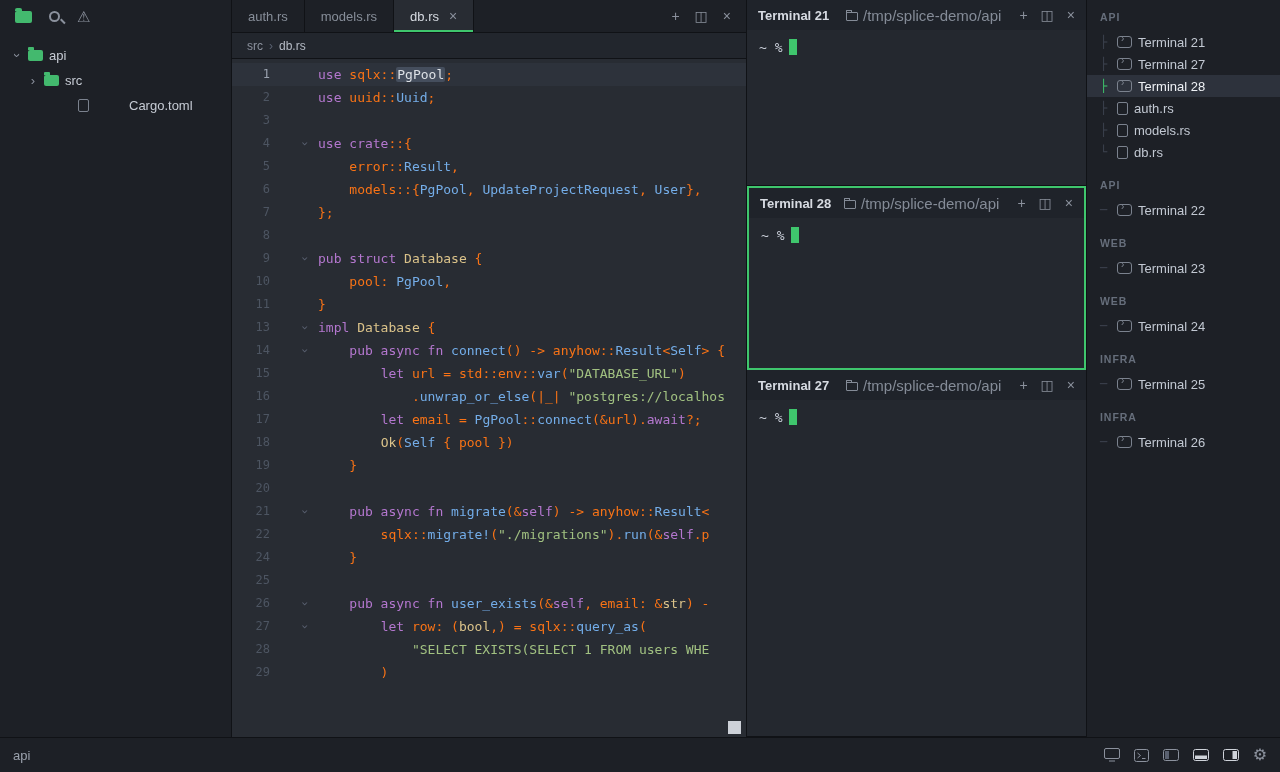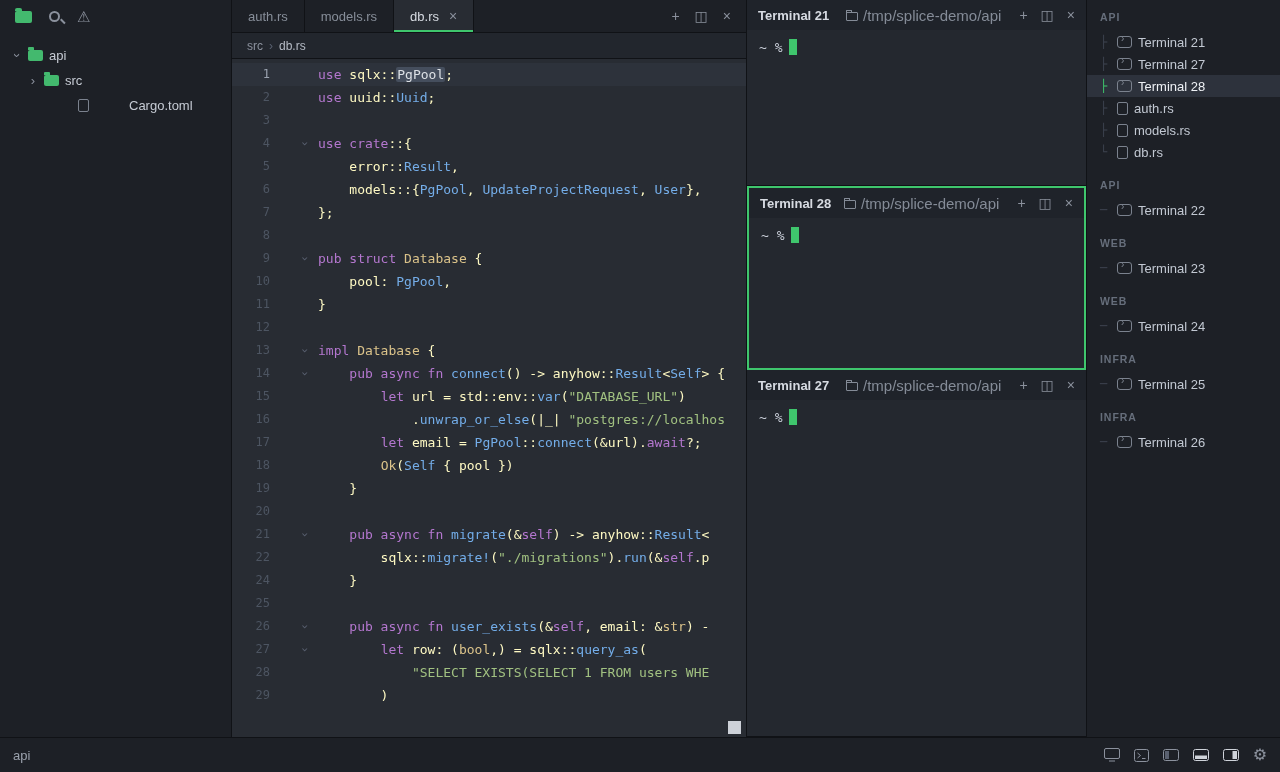--- a/index.html
+++ b/index.html
@@ -45,21 +45,21 @@
   .ln{width:38px;text-align:right;color:#4d5562;flex:none;font-size:12px}
   .cl.cur .ln{color:#9aa2af}
   .fold{width:48px;flex:none;position:relative}
   .fold-ch{position:absolute;left:31px;top:0;color:#596070;display:inline-block;transform:rotate(90deg);font-size:12px}
   .ctext{flex:1;overflow:hidden;color:#dce0e5}
   .tk-k{color:var(--keyword,#b477cf)}
   .tk-t{color:var(--type,#74ade8)}
   .tk-f{color:var(--function,#73ade9)}
   .tk-s{color:var(--string,#a1c181)}
   .tk-d{color:var(--type-declared,#dbc38a)}
-  .tk-x{color:#fef9c3}
+  .tk-x{color:#f97316}
   .tk-h{color:#dce0e5;background:#454e5d;border-radius:2px;padding:0 1px}
   .hthumb{position:absolute;right:5px;bottom:3px;width:13px;height:13px;background:#cdd1d8}
 
   
   .term-col{width:340px;display:flex;flex-direction:column;background:#24282f;border-right:1px solid #101216;flex:none}
   .term-panel{display:flex;flex-direction:column;border-bottom:1px solid #101216;background:#24282f;overflow:hidden}
   .term-panel.active{border:2px solid var(--accent,#3fc66d)}
   .term-head{height:30px;flex:none;display:flex;align-items:center;padding:0 11px;background:#1f232a;gap:8px}
   .term-title{font-size:13px;font-weight:bold;color:#d7dbe2;white-space:nowrap}
   .term-meta{display:flex;align-items:center;gap:5px;margin-left:auto;min-width:0}
@@ -153,21 +153,20 @@
             <div class="cl"><span class="ln">2</span><span class="fold"></span><span class="ctext"><span class="tk-k">use </span><span class="tk-x">uuid::</span><span class="tk-t">Uuid</span><span class="tk-x">;</span></span></div>
             <div class="cl"><span class="ln">3</span><span class="fold"></span><span class="ctext"></span></div>
             <div class="cl"><span class="ln">4</span><span class="fold"><span class="fold-ch">›</span></span><span class="ctext"><span class="tk-k">use crate</span><span class="tk-x">::{</span></span></div>
             <div class="cl"><span class="ln">5</span><span class="fold"></span><span class="ctext"><span class="tk-x">    error::</span><span class="tk-t">Result</span><span class="tk-x">,</span></span></div>
             <div class="cl"><span class="ln">6</span><span class="fold"></span><span class="ctext"><span class="tk-x">    models::{</span><span class="tk-t">PgPool</span><span class="tk-x">, </span><span class="tk-t">UpdateProjectRequest</span><span class="tk-x">, </span><span class="tk-t">User</span><span class="tk-x">},</span></span></div>
             <div class="cl"><span class="ln">7</span><span class="fold"></span><span class="ctext"><span class="tk-x">};</span></span></div>
             <div class="cl"><span class="ln">8</span><span class="fold"></span><span class="ctext"></span></div>
             <div class="cl"><span class="ln">9</span><span class="fold"><span class="fold-ch">›</span></span><span class="ctext"><span class="tk-k">pub struct </span><span class="tk-d">Database</span><span class="tk-x"> {</span></span></div>
             <div class="cl"><span class="ln">10</span><span class="fold"></span><span class="ctext"><span class="tk-x">    pool: </span><span class="tk-t">PgPool</span><span class="tk-x">,</span></span></div>
             <div class="cl"><span class="ln">11</span><span class="fold"></span><span class="ctext"><span class="tk-x">}</span></span></div>
-            <div class="cl"><span class="ln">12</span><span class="fold"></span><span class="ctext"></span></div>
             <div class="cl"><span class="ln">13</span><span class="fold"><span class="fold-ch">›</span></span><span class="ctext"><span class="tk-k">impl </span><span class="tk-d">Database</span><span class="tk-x"> {</span></span></div>
             <div class="cl"><span class="ln">14</span><span class="fold"><span class="fold-ch">›</span></span><span class="ctext"><span class="tk-x">    </span><span class="tk-k">pub async fn </span><span class="tk-f">connect</span><span class="tk-x">() -&gt; anyhow::</span><span class="tk-t">Result</span><span class="tk-x">&lt;</span><span class="tk-t">Self</span><span class="tk-x">&gt; {</span></span></div>
             <div class="cl"><span class="ln">15</span><span class="fold"></span><span class="ctext"><span class="tk-x">        </span><span class="tk-k">let </span><span class="tk-x">url = std::env::</span><span class="tk-f">var</span><span class="tk-x">(</span><span class="tk-s">"DATABASE_URL"</span><span class="tk-x">)</span></span></div>
             <div class="cl"><span class="ln">16</span><span class="fold"></span><span class="ctext"><span class="tk-x">            .</span><span class="tk-f">unwrap_or_else</span><span class="tk-x">(|_| </span><span class="tk-s">"postgres://localhos</span></span></div>
             <div class="cl"><span class="ln">17</span><span class="fold"></span><span class="ctext"><span class="tk-x">        </span><span class="tk-k">let </span><span class="tk-x">email = </span><span class="tk-t">PgPool</span><span class="tk-x">::</span><span class="tk-f">connect</span><span class="tk-x">(&amp;url).</span><span class="tk-k">await</span><span class="tk-x">?;</span></span></div>
             <div class="cl"><span class="ln">18</span><span class="fold"></span><span class="ctext"><span class="tk-x">        </span><span class="tk-d">Ok</span><span class="tk-x">(</span><span class="tk-t">Self</span><span class="tk-x"> { pool })</span></span></div>
             <div class="cl"><span class="ln">19</span><span class="fold"></span><span class="ctext"><span class="tk-x">    }</span></span></div>
             <div class="cl"><span class="ln">20</span><span class="fold"></span><span class="ctext"></span></div>
             <div class="cl"><span class="ln">21</span><span class="fold"><span class="fold-ch">›</span></span><span class="ctext"><span class="tk-x">    </span><span class="tk-k">pub async fn </span><span class="tk-f">migrate</span><span class="tk-x">(&amp;</span><span class="tk-k">self</span><span class="tk-x">) -&gt; anyhow::</span><span class="tk-t">Result</span><span class="tk-x">&lt;</span></span></div>
             <div class="cl"><span class="ln">22</span><span class="fold"></span><span class="ctext"><span class="tk-x">        sqlx::</span><span class="tk-f">migrate!</span><span class="tk-x">(</span><span class="tk-s">"./migrations"</span><span class="tk-x">).</span><span class="tk-f">run</span><span class="tk-x">(&amp;</span><span class="tk-k">self</span><span class="tk-x">.p</span></span></div>

